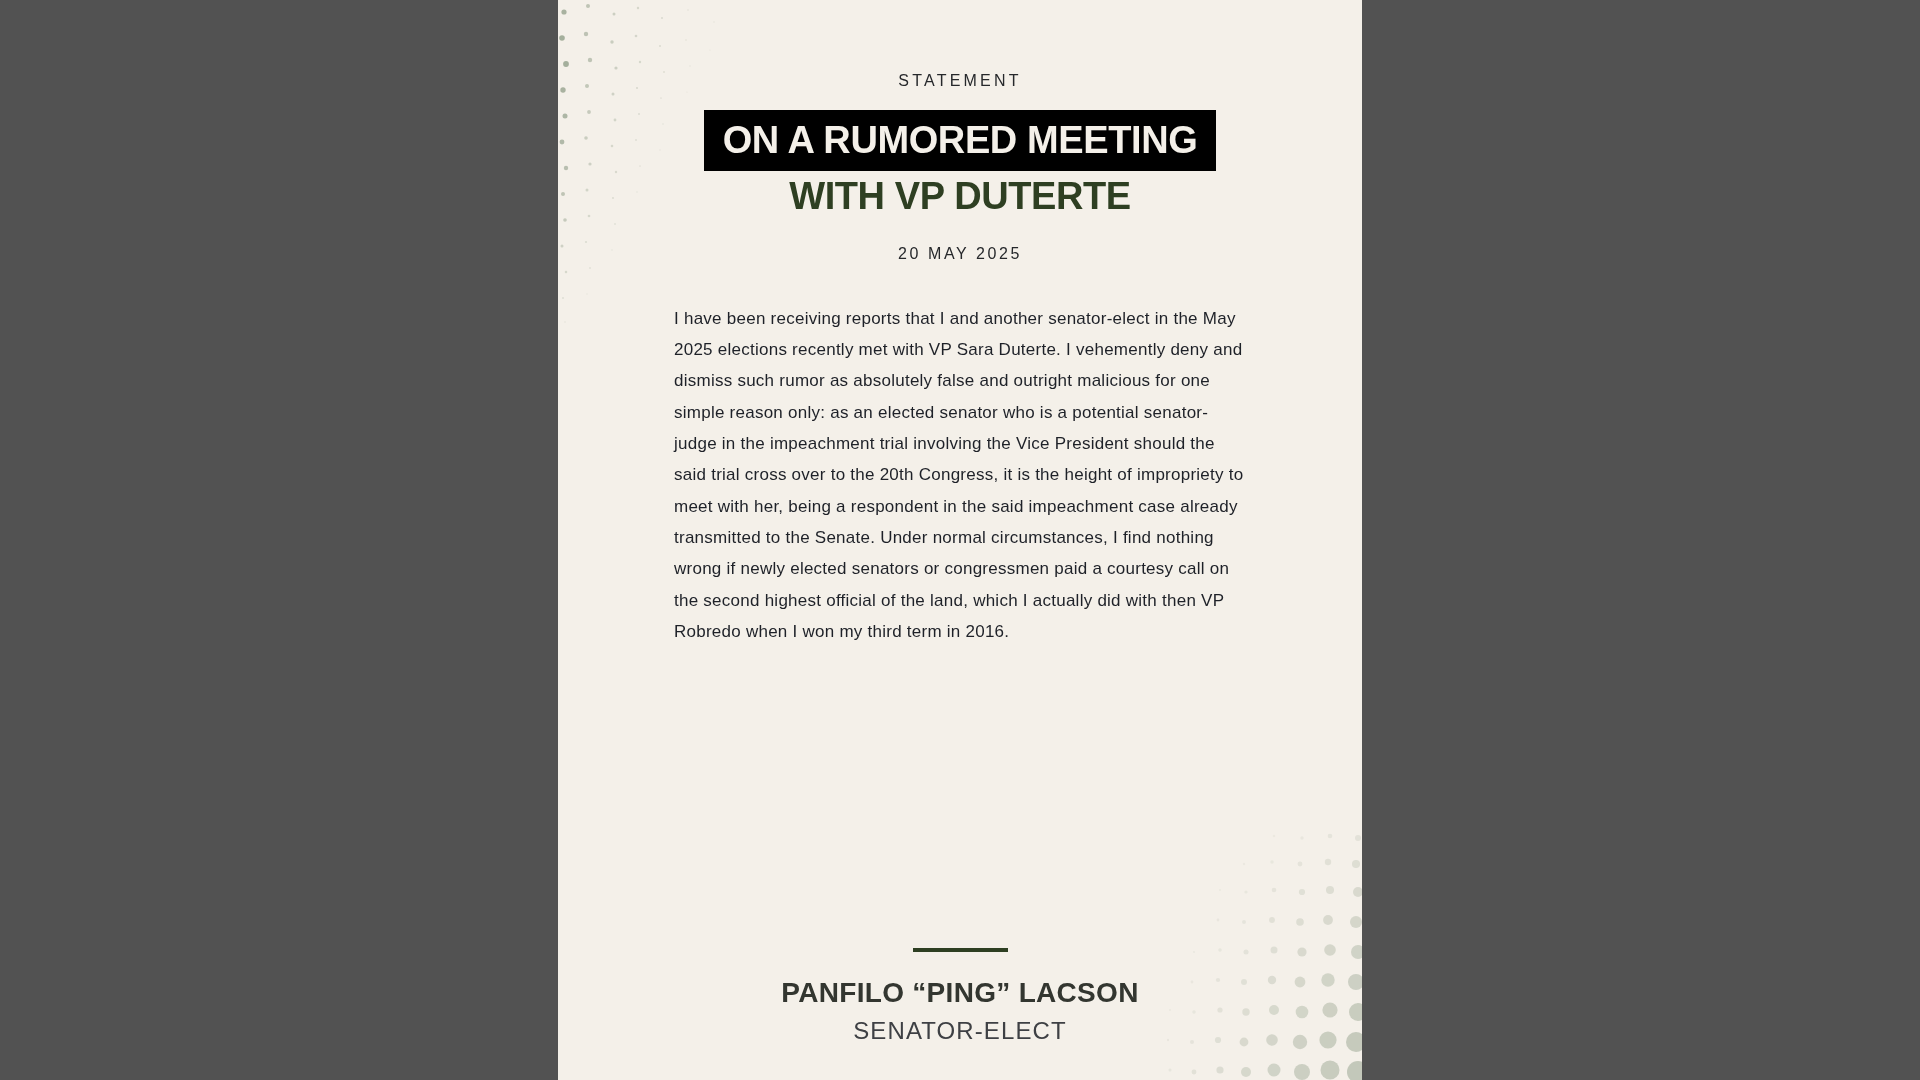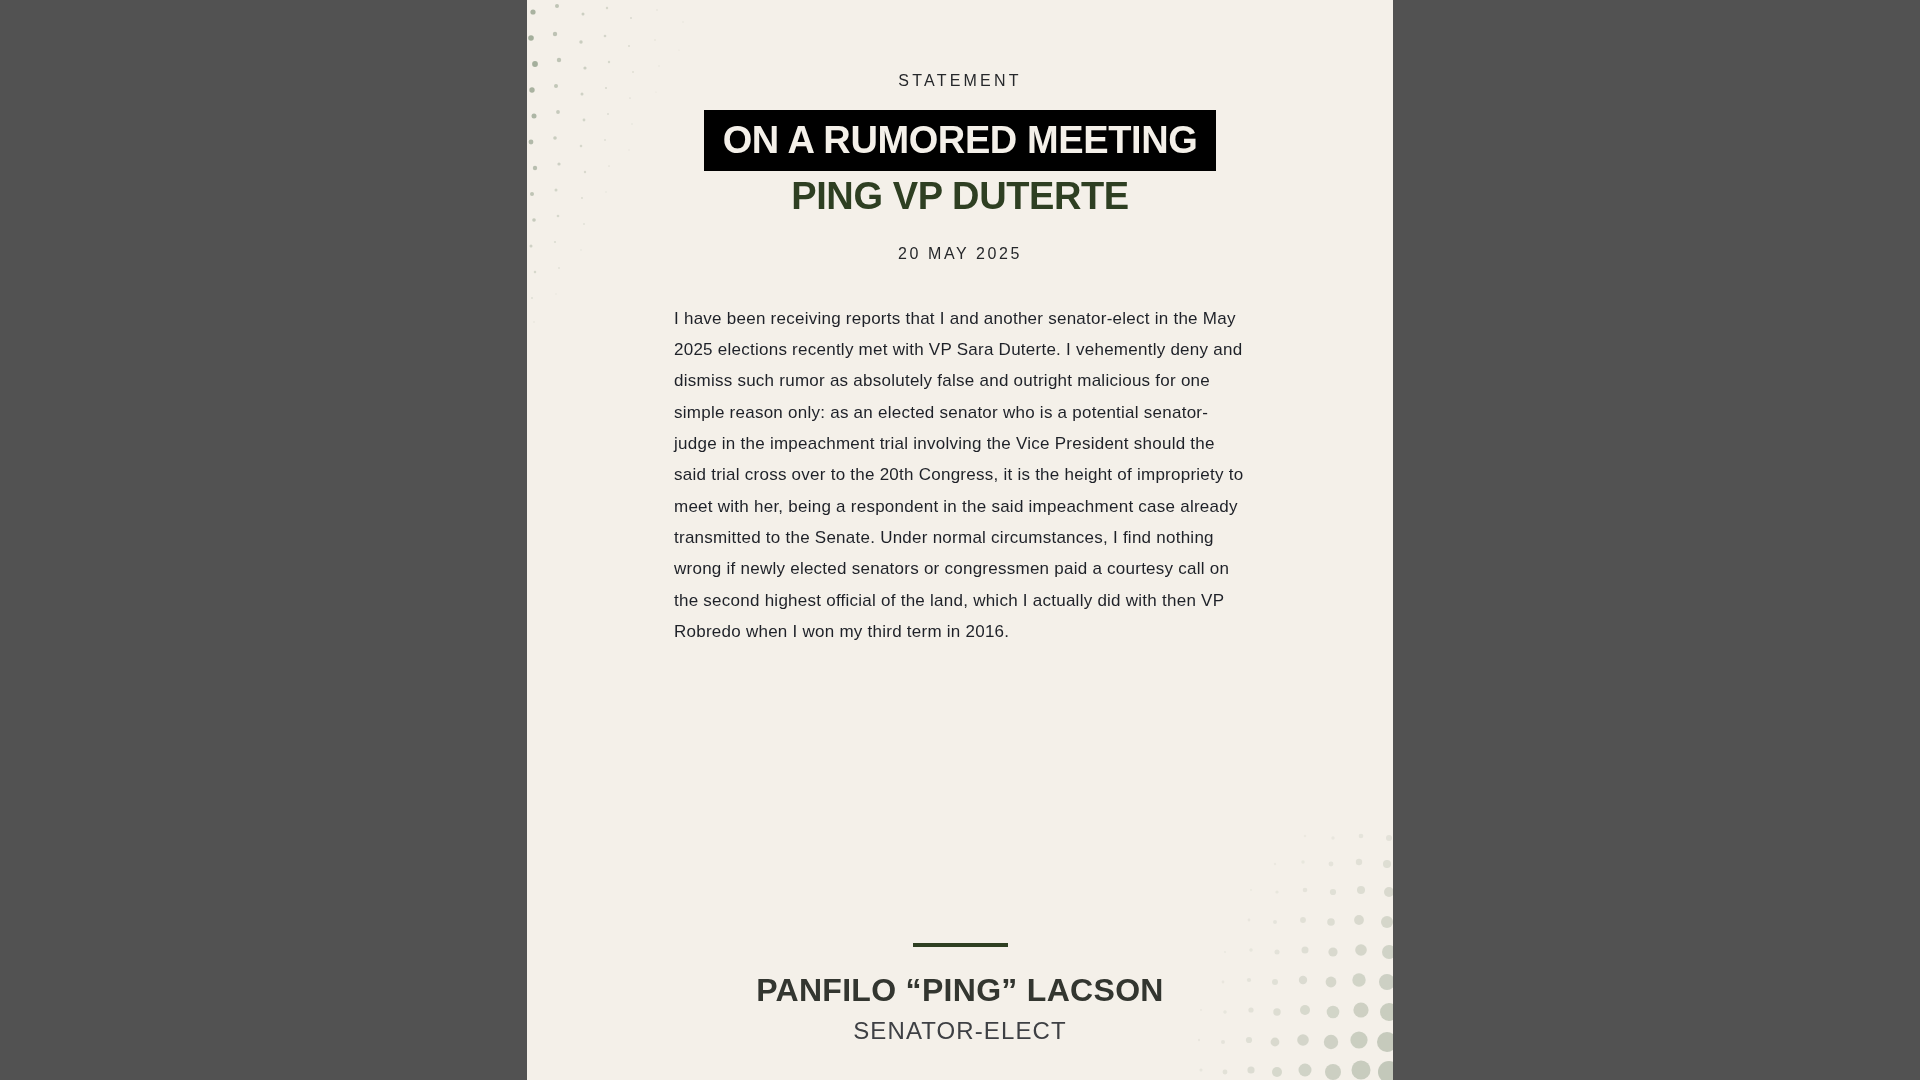--- a/index.html
+++ b/index.html
@@ -13,21 +13,21 @@
   body {
     background: #525252;
     font-family: "Liberation Sans", sans-serif;
     display: flex;
     justify-content: center;
     align-items: flex-start;
   }
 
   .statement-card {
     position: relative;
-    width: 866px;
+    width: 804px;
     height: 1080px;
     background: #F4F0E9;
     overflow: hidden;
     display: flex;
     flex-direction: column;
     align-items: center;
   }
 
   
   .dots-topleft {
@@ -125,21 +125,21 @@
   }
 
   .sig-rule {
     width: 95px;
     height: 4px;
     background: #2E3F22;
     margin: 0 auto 26px auto;
   }
 
   .sig-name {
-    font-size: 32px;
+    font-size: 28px;
     font-weight: bold;
     letter-spacing: 0.3px;
     color: #333630;
     line-height: 1.1;
   }
 
   .sig-role {
     margin-top: 9px;
     font-size: 24px;
     letter-spacing: 1.1px;
@@ -273,21 +273,21 @@
         <circle cx="198" cy="16" r="2.3" opacity="0.16"></circle>
       <circle cx="170" cy="18" r="1.7" opacity="0.12"></circle>
         <circle cx="142" cy="16" r="1.2" opacity="0.09"></circle>
     </g>
   </svg>
 
   <div class="eyebrow">STATEMENT</div>
 
   <div class="title-block">
     <span class="title-line-1">ON A RUMORED MEETING</span>
-    <span class="title-line-2">PING VP DUTERTE</span>
+    <span class="title-line-2">WITH VP DUTERTE</span>
   </div>
 
   <div class="date-line">20 MAY 2025</div>
 
   <div class="body-text">I have been receiving reports that I and another senator-elect in the May 2025 elections recently met with VP Sara Duterte. I vehemently deny and dismiss such rumor as absolutely false and outright malicious for one simple reason only: as an elected senator who is a potential senator-judge in the impeachment trial involving the Vice President should the said trial cross over to the 20th Congress, it is the height of impropriety to meet with her, being a respondent in the said impeachment case already transmitted to the Senate. Under normal circumstances, I find nothing wrong if newly elected senators or congressmen paid a courtesy call on the second highest official of the land, which I actually did with then VP Robredo when I won my third term in 2016.</div>
 
   <div class="signature-block">
     <div class="sig-rule"></div>
     <div class="sig-name">PANFILO “PING” LACSON</div>
     <div class="sig-role">SENATOR-ELECT</div>

